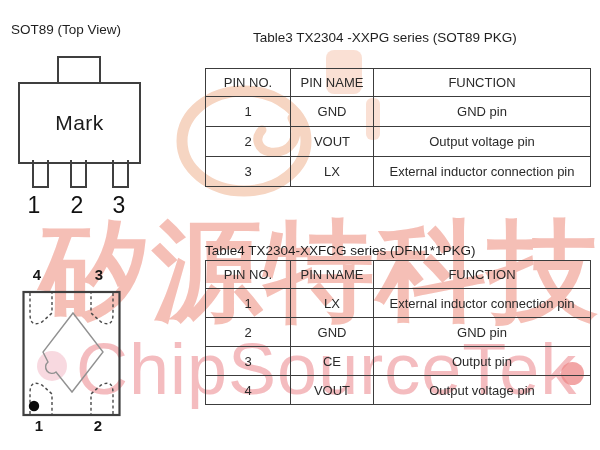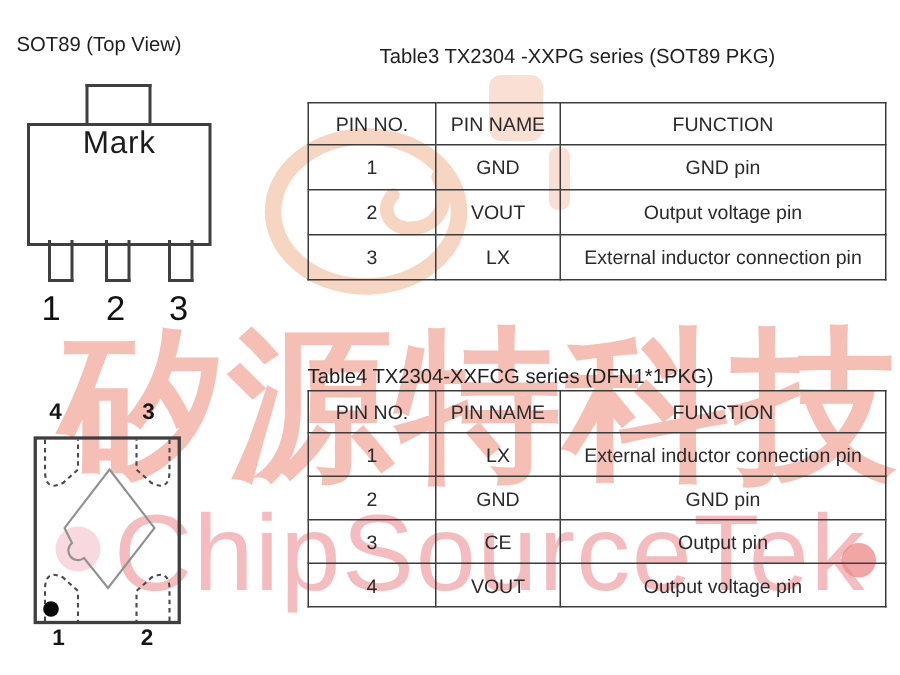--- a/index.html
+++ b/index.html
@@ -34,21 +34,21 @@
   }
   table.pin-table th, table.pin-table td{
     border:1.6px solid #3c3c3c; text-align:center; vertical-align:middle;
     font-weight:400; padding:0; background:transparent;
   }
   .t3 tr{height:30px;} .t3 thead tr{height:28px;}
   .t4 tr{height:29px;} .t4 thead tr{height:28px;}
   
   .sot-tab{left:57px; top:56px; width:40px; height:26px; border:2px solid #3f3f3f; border-bottom:none;}
   .sot-body{left:18px; top:82px; width:119px; height:78px; border:2px solid #3f3f3f;
-            display:flex; justify-content:center;}
+            display:flex; align-items:center; justify-content:center;}
   .sot-body span{font-size:21px; color:#1c1c1c; letter-spacing:.5px;}
   .sot-lead{top:160px; width:13px; height:26px; border:2px solid #3f3f3f; border-top:none;}
   .sot-num{position:absolute; top:192px; width:22px; text-align:center; font-size:23px; color:#111;}
   
   .dfn-num{position:absolute; width:16px; text-align:center; font-size:15px; font-weight:600; color:#161616;}
   
   .sohu{
     position:absolute; right:4px; top:421px; font-size:17px; font-weight:bold;
     color:#424242; letter-spacing:.5px; white-space:nowrap;
   }

